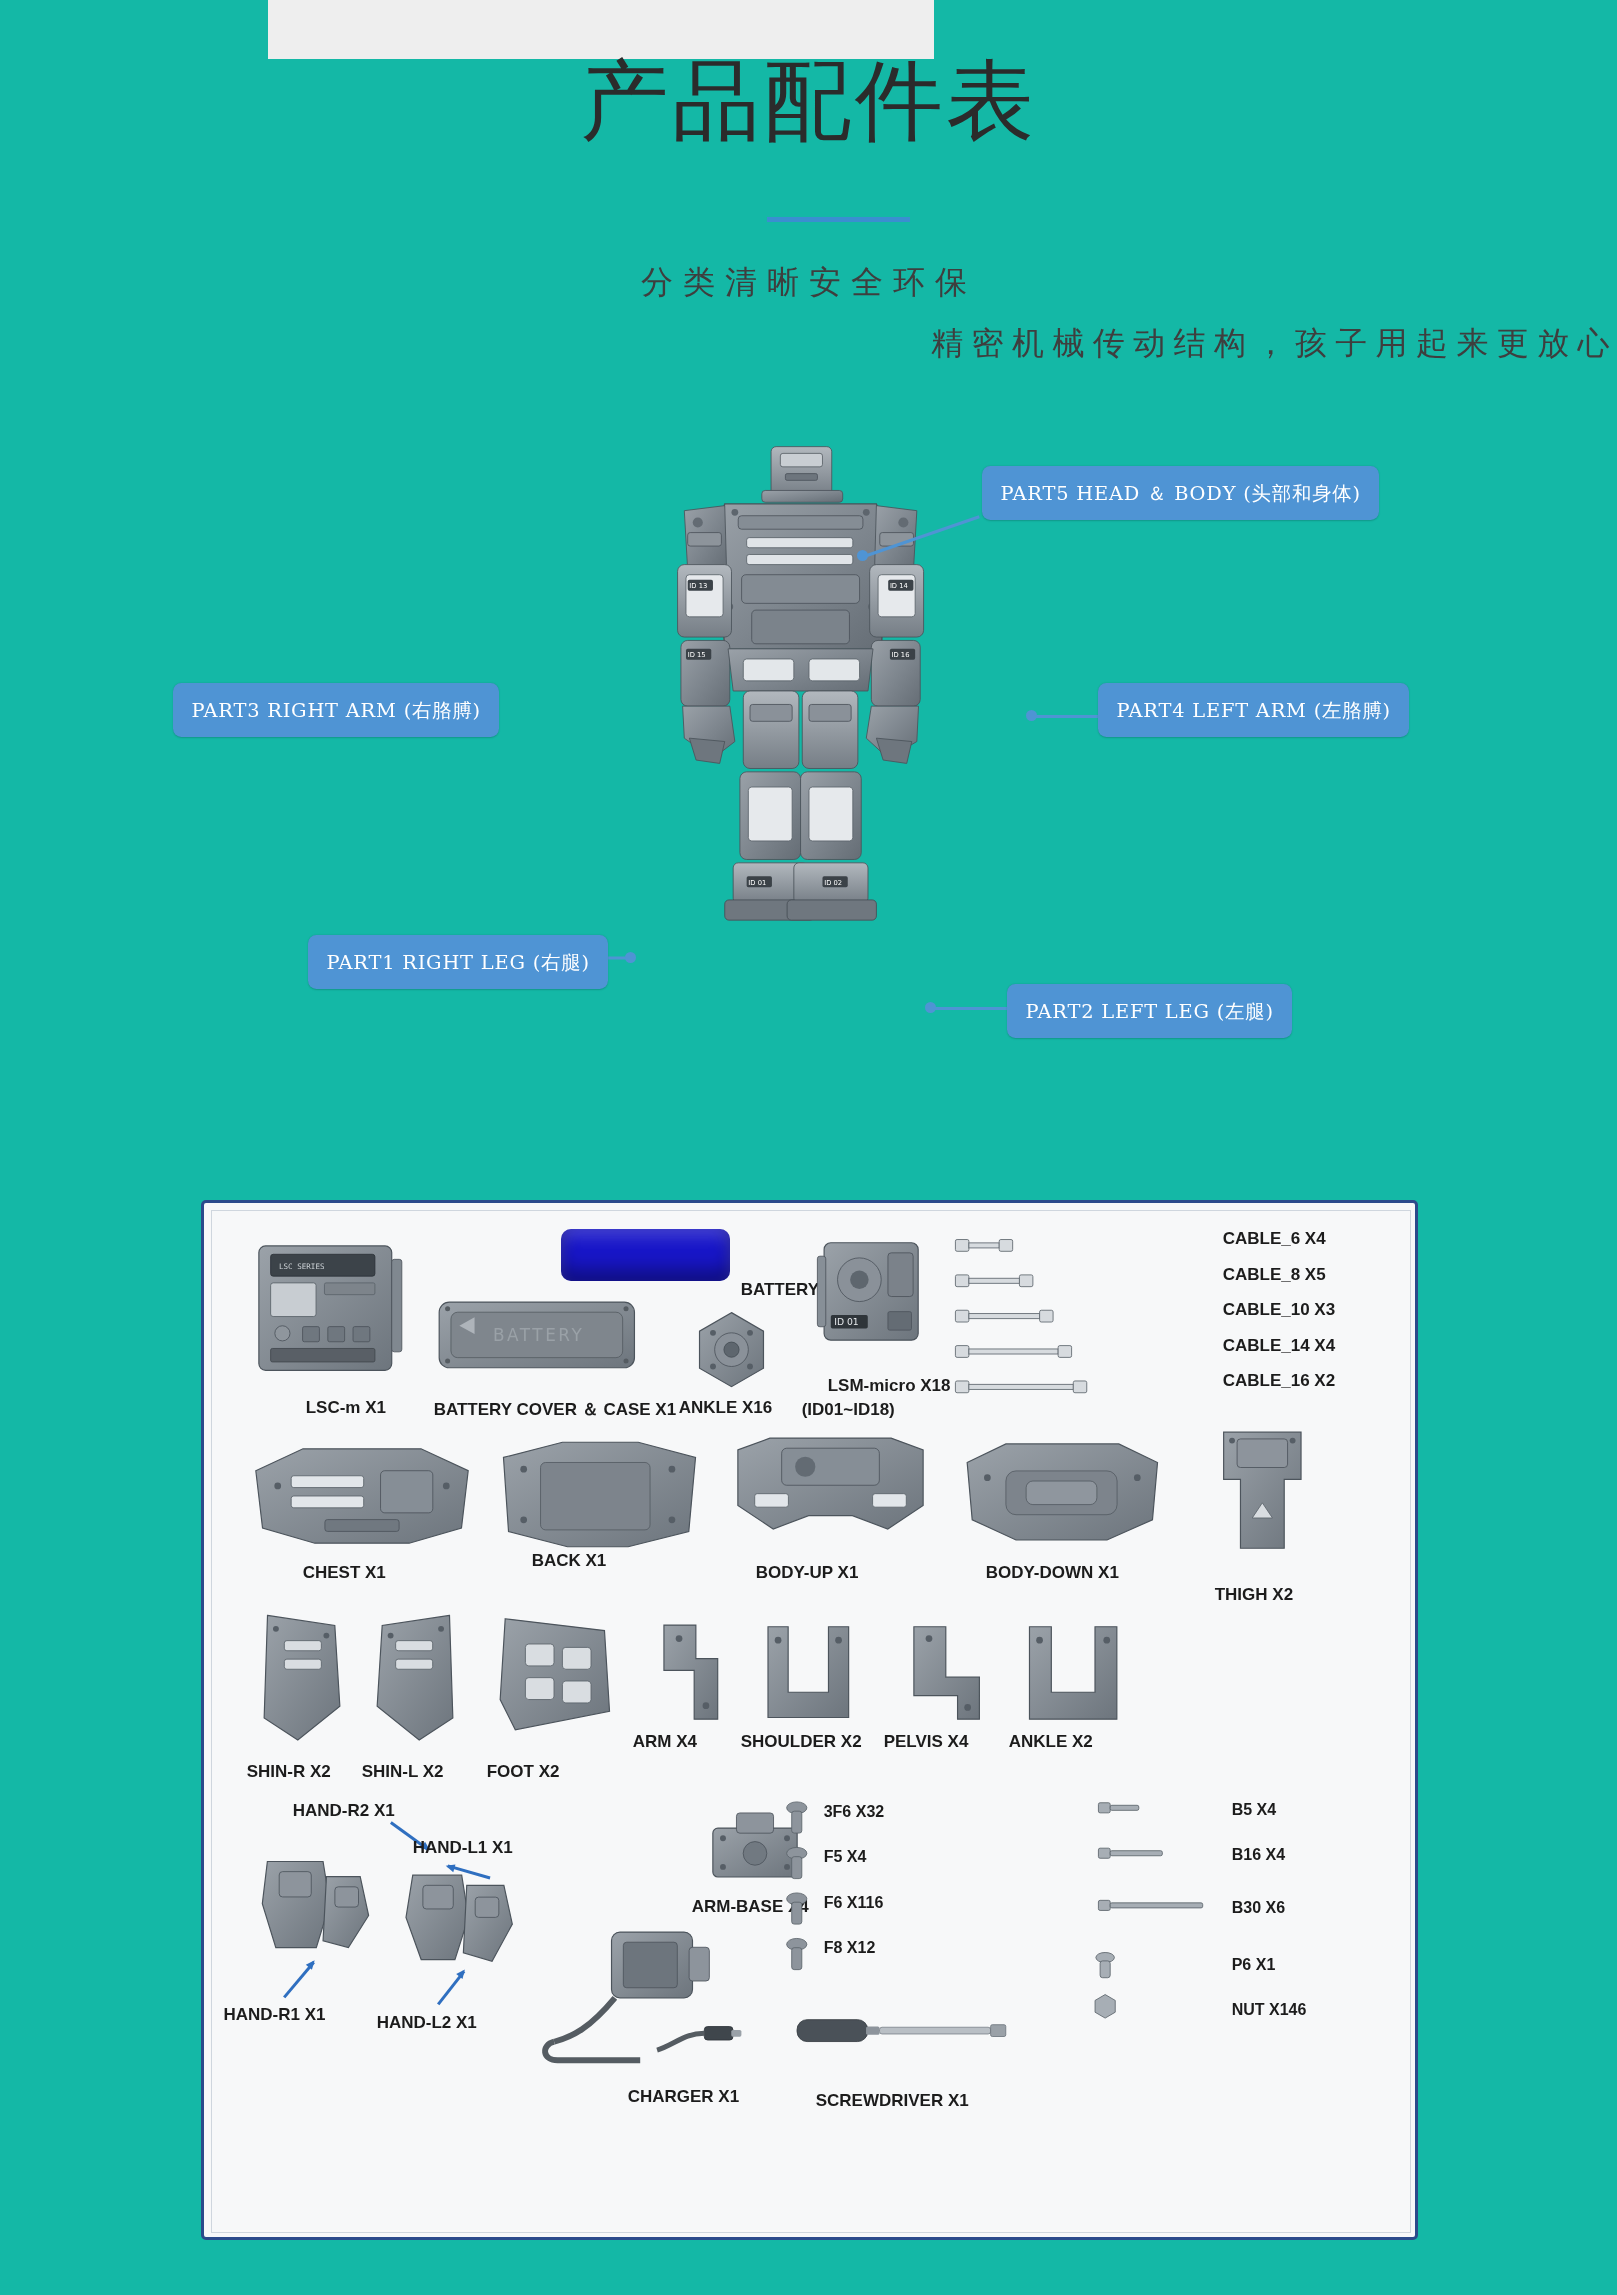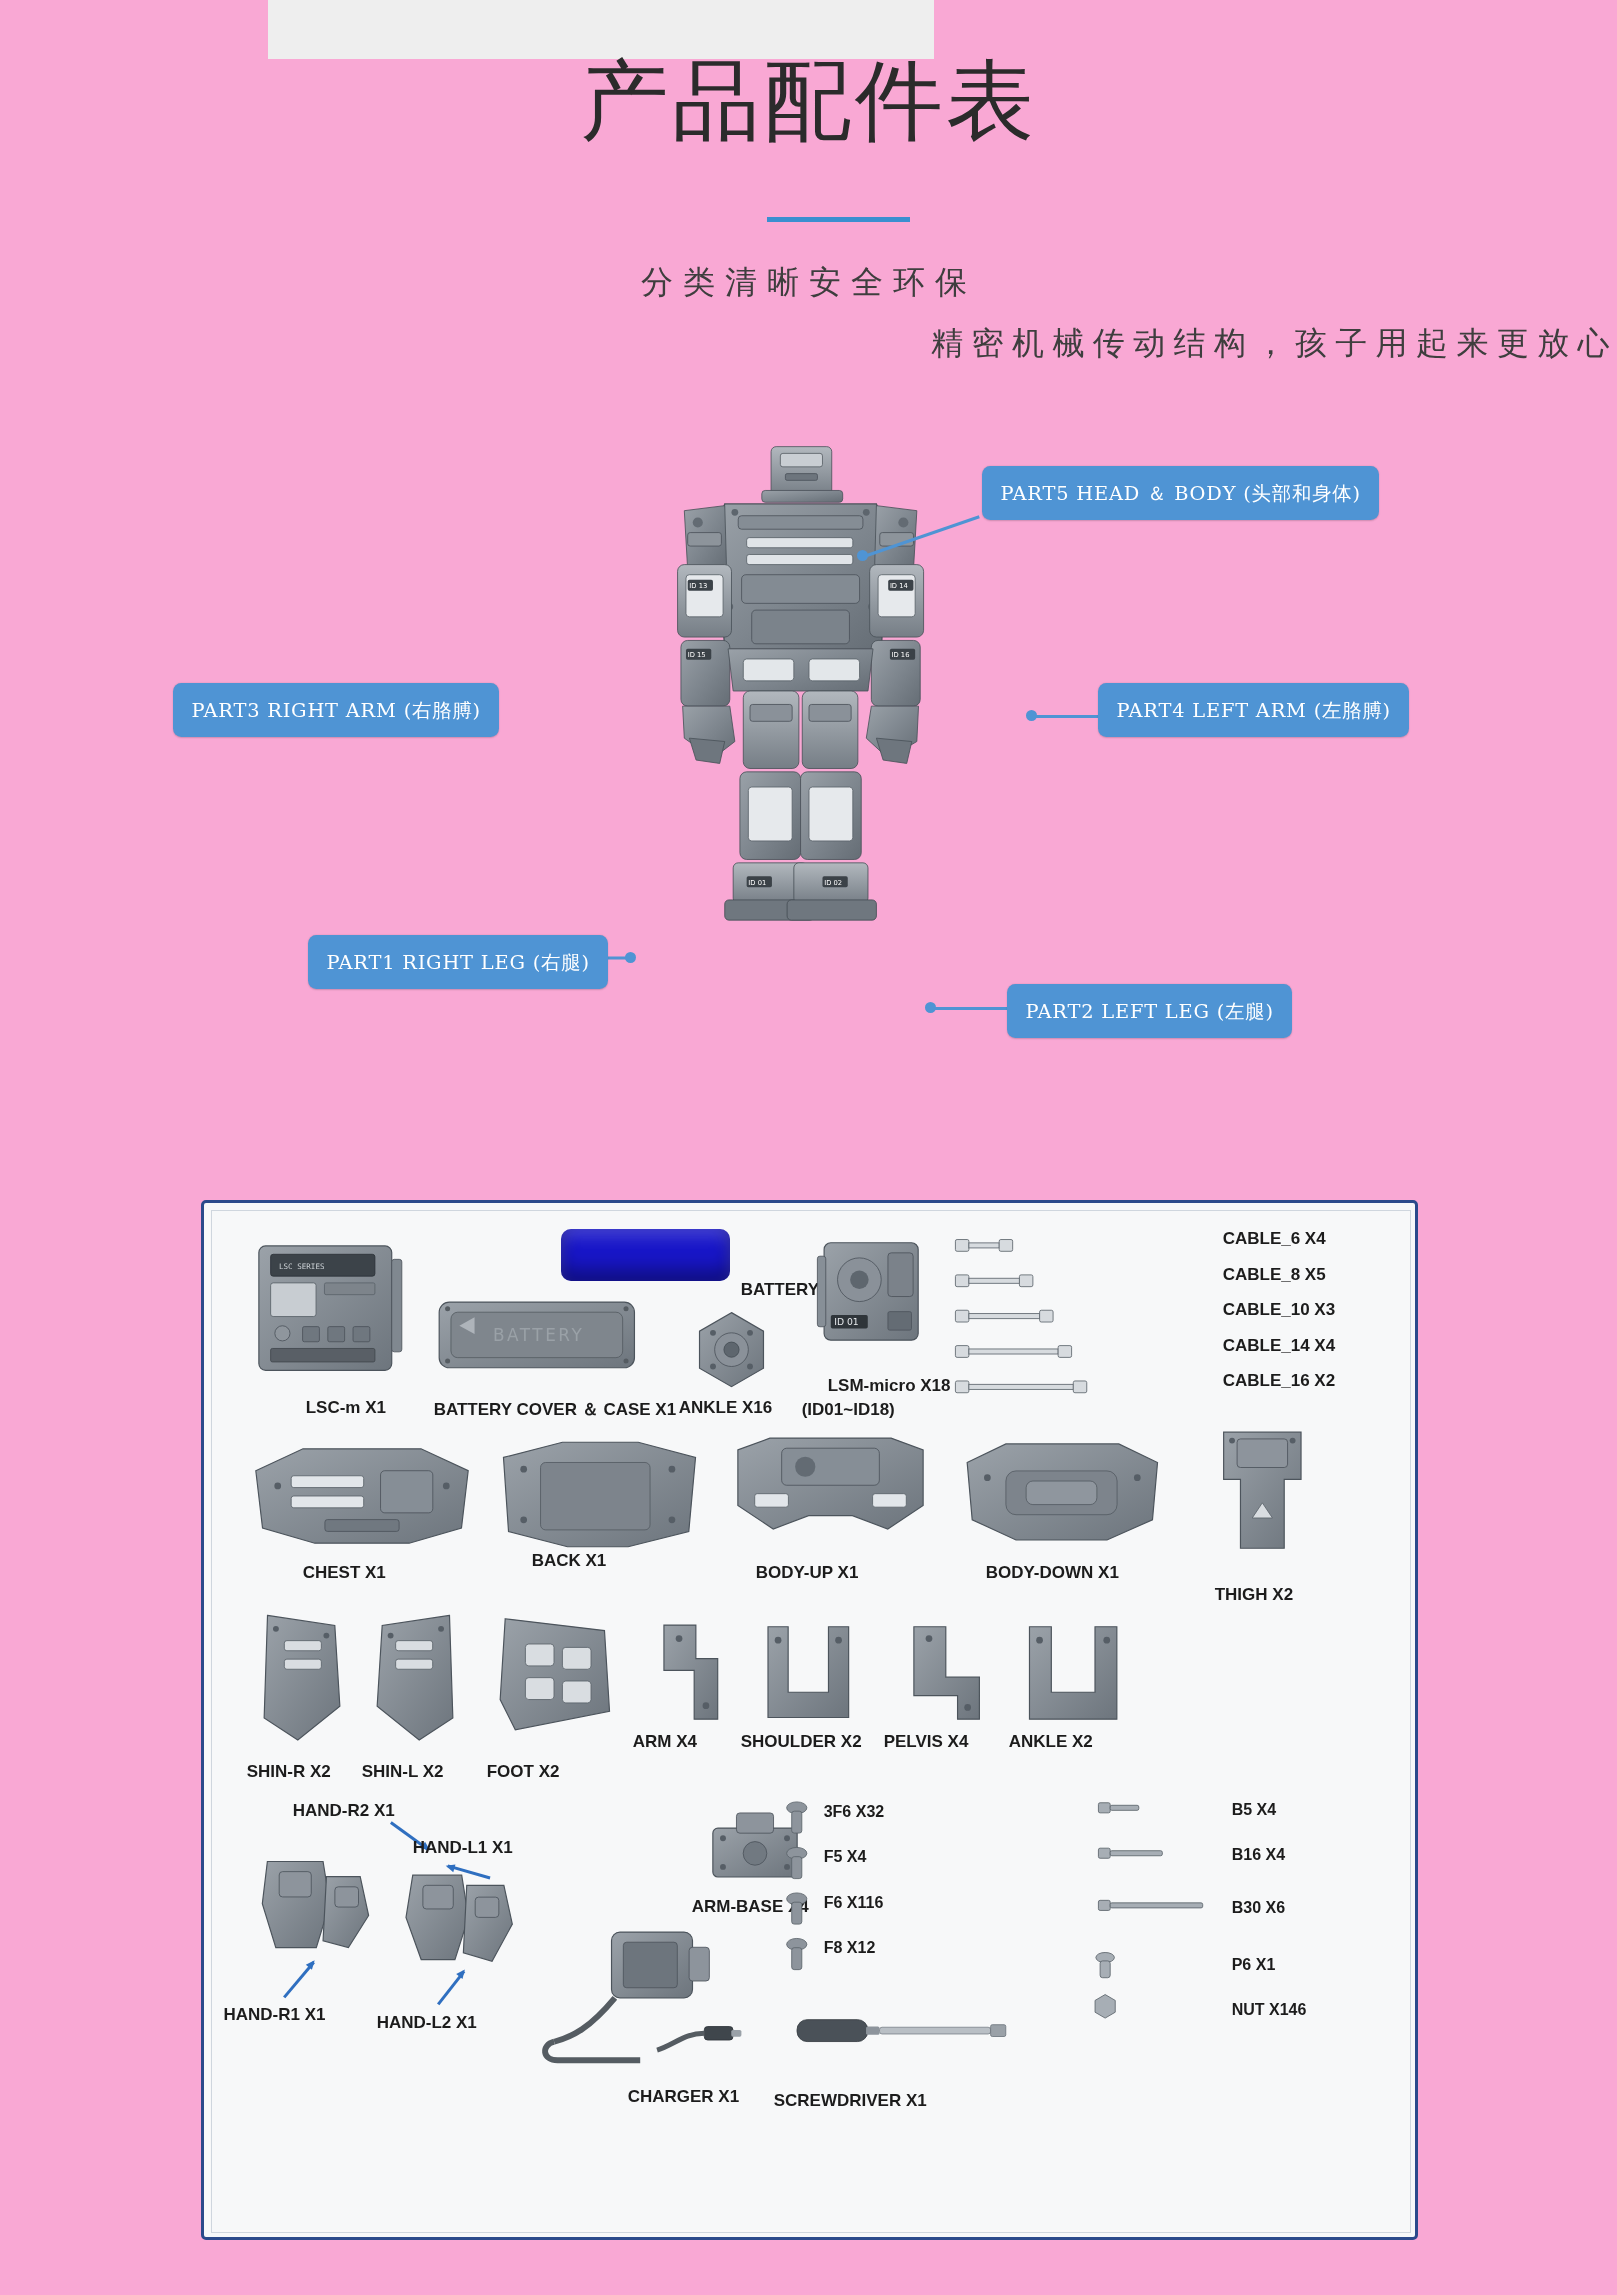--- a/index.html
+++ b/index.html
@@ -5,21 +5,21 @@
   * { box-sizing: border-box; margin: 0; padding: 0; }
   html, body {
     width: 1618px;
     background: #fefefe;
     font-family: "Liberation Sans", sans-serif;
   }
   .page {
     position: relative;
     width: 1618px;
     height: 2295px;
-    background: #f9a8d4;
+    background: #14b8a6;
     overflow: hidden;
     text-decoration: underline;
   }
   
   .top-gray {
     position: absolute;
     left: 268px; top: 0;
     width: 666px; height: 59px;
     background: #eeeeee;
   }
@@ -504,21 +504,21 @@
         <rect x="228" y="142" width="12" height="8" rx="2" fill="#9aa1a8"></rect>
       </svg>
       <div class="plabel" style="left:416px; top:876px;">CHARGER X1</div>
 
       <svg class="part-svg" style="left:573px; top:775px;" width="253" height="101" viewBox="0 0 300 120">
         <rect x="14" y="40" width="84" height="26" rx="12" fill="#4a5158" stroke="#343a40"></rect>
         <rect x="96" y="48" width="16" height="10" rx="2" fill="#8d949c"></rect>
         <rect x="112" y="49" width="132" height="8" rx="3" fill="#b9bfc5" stroke="#7d848b"></rect>
         <rect x="244" y="46" width="18" height="14" rx="2" fill="#9aa1a8" stroke="#6d757d"></rect>
       </svg>
-      <div class="plabel" style="left:562px; top:880px;text-align:right;">SCREWDRIVER X1</div>
+      <div class="plabel" style="left:604px; top:880px;text-align:right;">SCREWDRIVER X1</div>
 
       <svg class="part-svg" style="left:566px; top:585px;" width="51" height="177" viewBox="0 0 60 210">
         <g fill="#8d949c" stroke="#5b636a">
           <ellipse cx="22" cy="14" rx="12" ry="7"></ellipse>
             <rect x="16" y="18" width="12" height="26" rx="3"></rect>
           <ellipse cx="22" cy="68" rx="12" ry="7"></ellipse>
             <rect x="16" y="72" width="12" height="26" rx="3"></rect>
           <ellipse cx="22" cy="122" rx="12" ry="7"></ellipse>
             <rect x="16" y="126" width="12" height="26" rx="3"></rect>
           <ellipse cx="22" cy="176" rx="12" ry="7"></ellipse>

